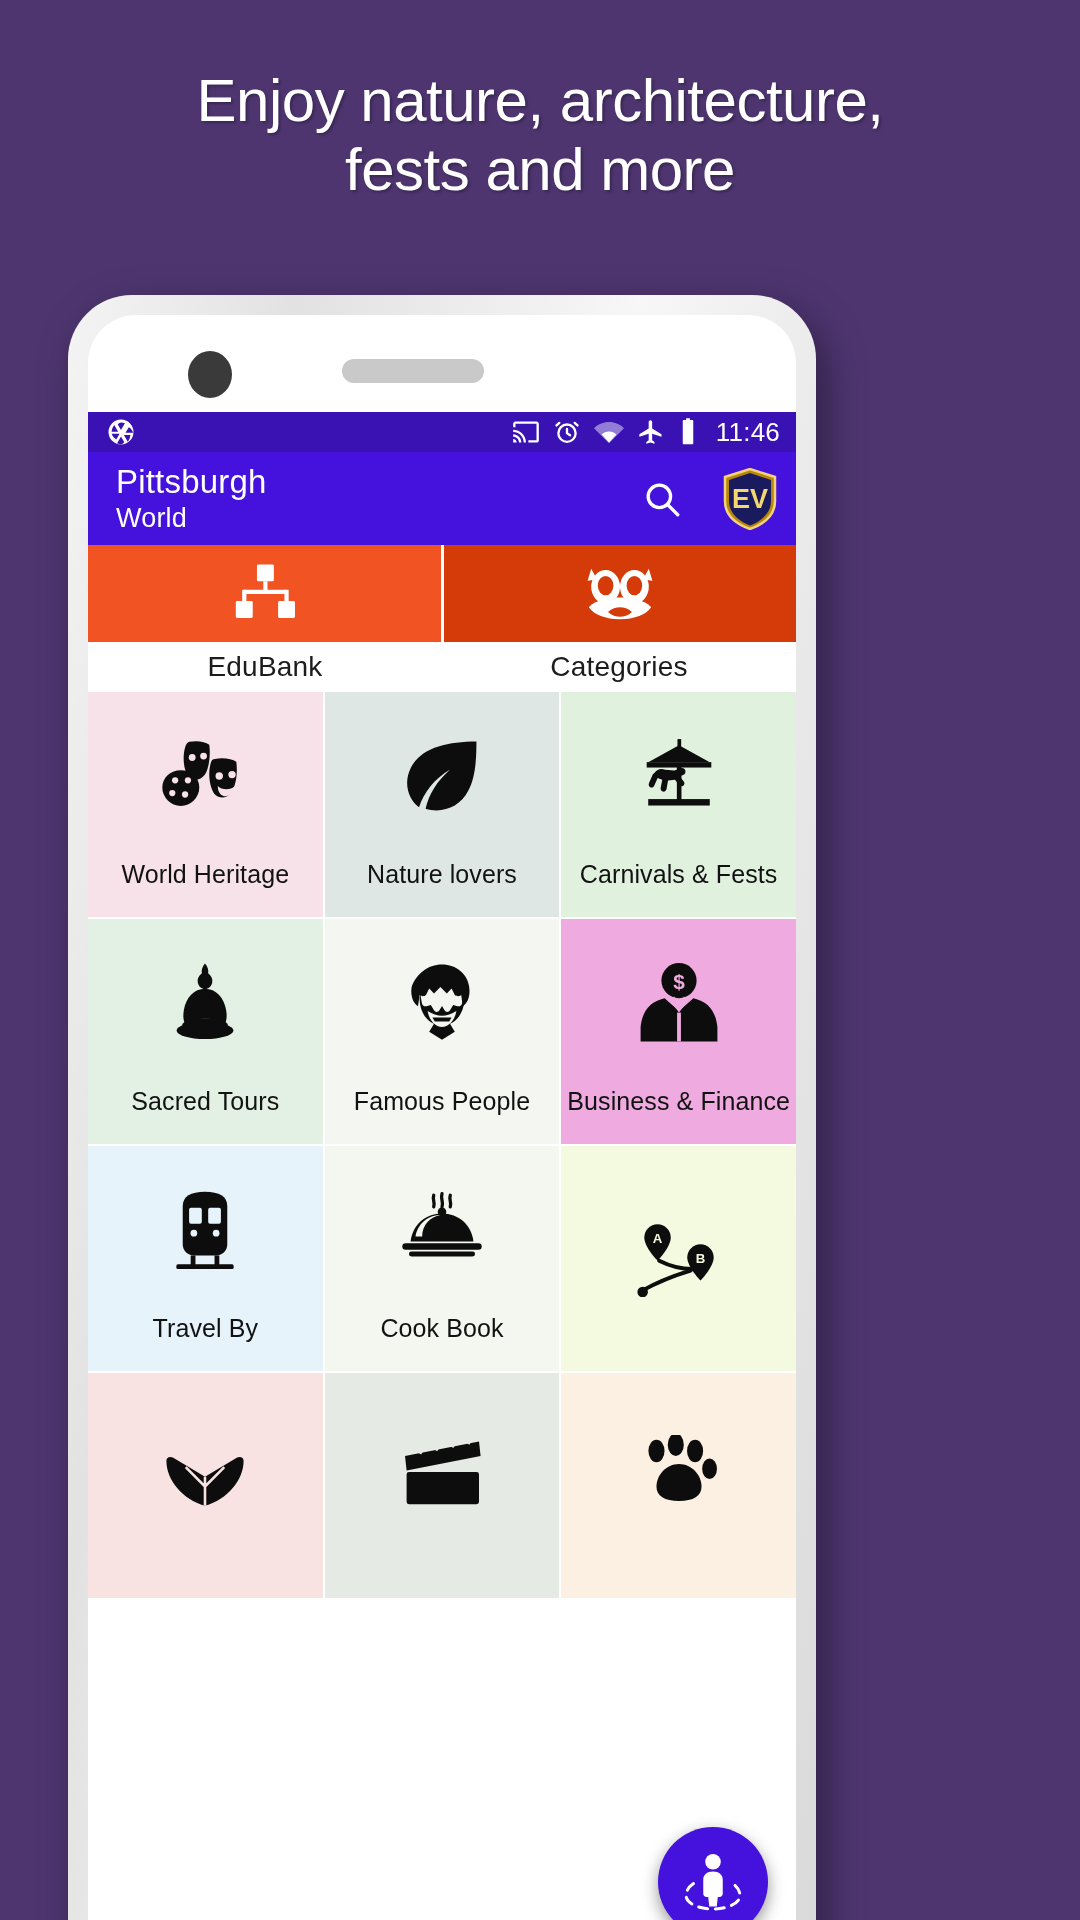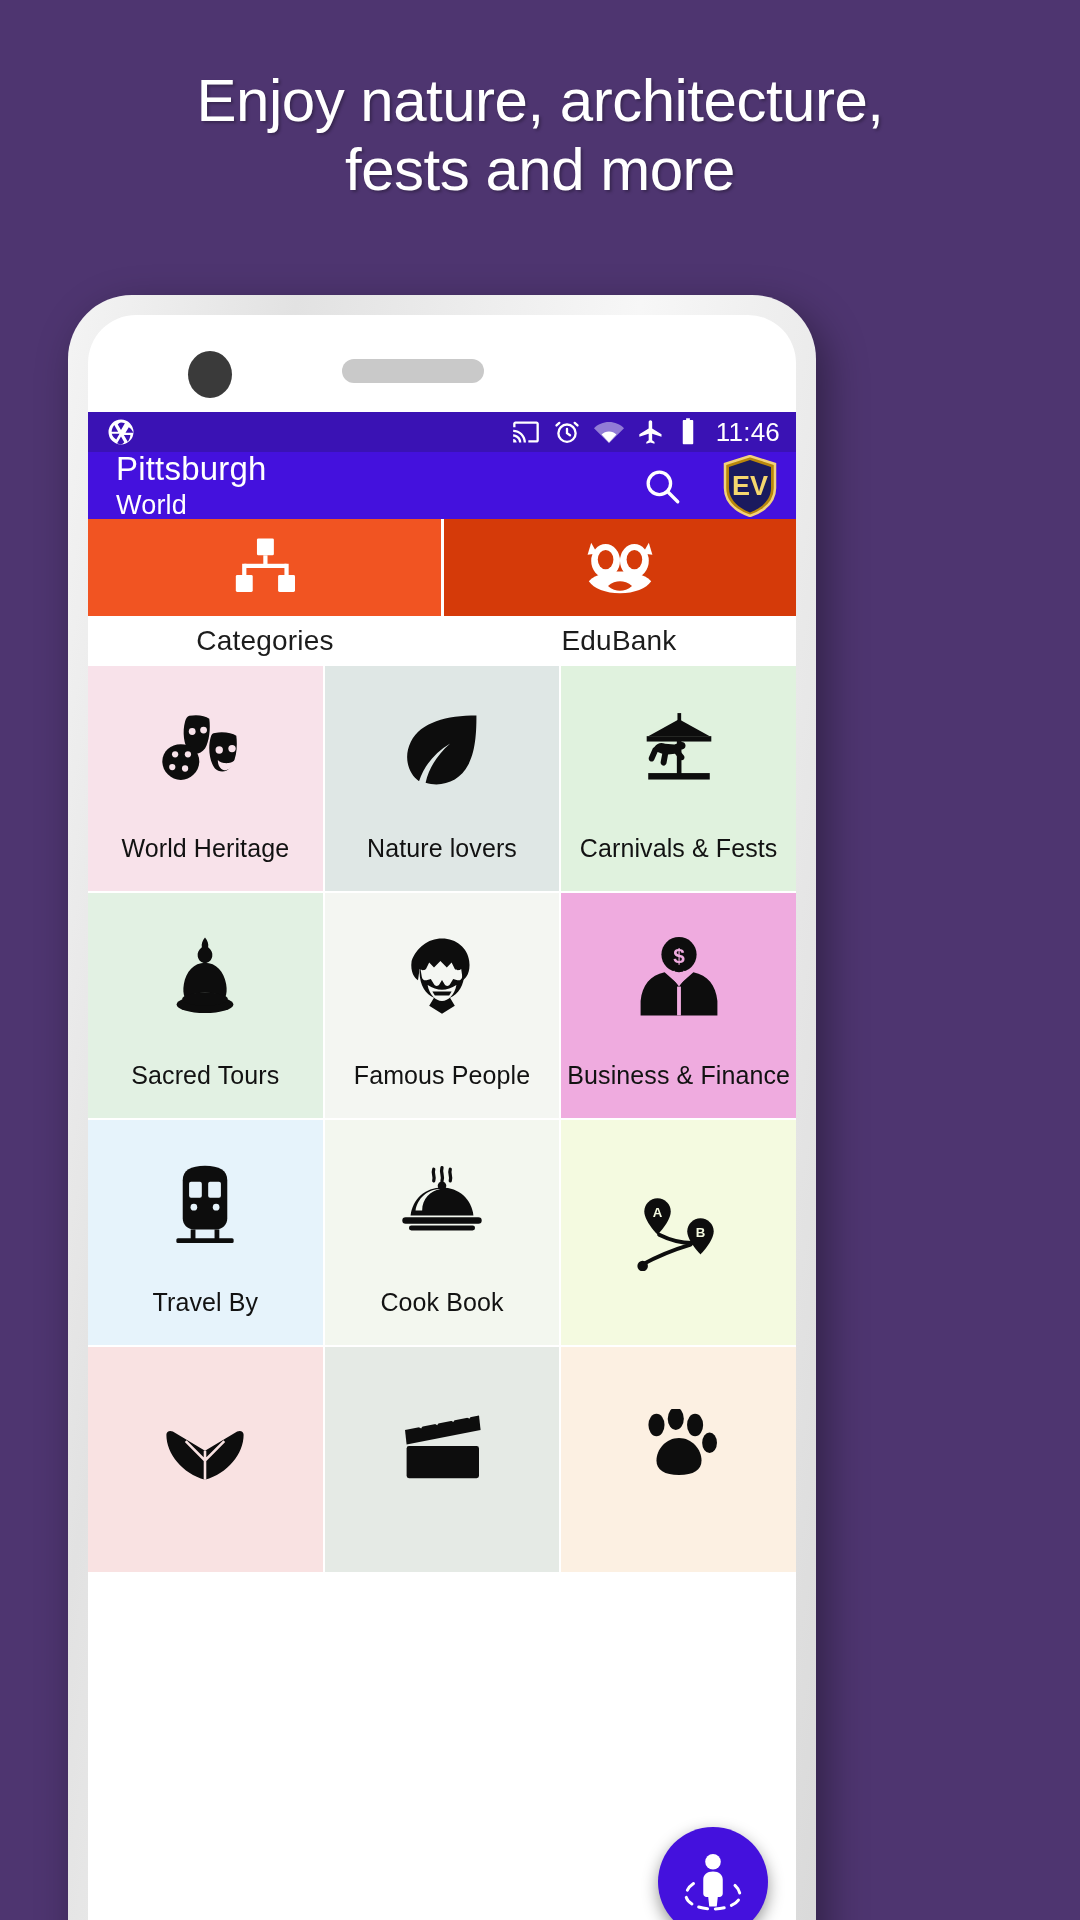--- a/index.html
+++ b/index.html
@@ -106,21 +106,21 @@
   .status-icon { display: block; }
   .status-time {
     font-size: 26px;
     color: #ffffff;
     letter-spacing: 0.2px;
     margin-left: 5px;
   }
 
   
   .app-bar {
-    height: 67px;
+    height: 93px;
     background: #4411dd;
     display: flex;
     align-items: center;
     padding: 0 18px 0 28px;
     position: relative;
   }
 
   .app-bar-titles { display: flex; flex-direction: column; justify-content: center; }
   .app-bar-title {
     color: #ffffff;
@@ -328,22 +328,22 @@
             <ellipse cx="20" cy="18" rx="6.5" ry="8" fill="#d53a09"></ellipse>
             <ellipse cx="44" cy="18" rx="6.5" ry="8" fill="#d53a09"></ellipse>
             <path d="M32 24 L27 32 L32 37 L37 32 Z" fill="#d53a09"></path>
             <path d="M6 36c6-6 16-8 26-8s20 2 26 8c-4 6-14 10-26 10S10 42 6 36z"></path>
             <path d="M22 40c3-3 7-4 10-4s7 1 10 4c-3 3-7 4-10 4s-7-1-10-4z" fill="#d53a09"></path>
           </svg>
         </div>
       </div>
 
       <div class="tab-labels">
+        <div class="tab-label">EduBank</div>
         <div class="tab-label">Categories</div>
-        <div class="tab-label">EduBank</div>
       </div>
 
       <div class="category-grid">
 
         <div class="grid-tile" style="background:#f8e2ea">
           <div class="tile-icon">
             <svg width="90" height="74" viewBox="0 0 62 52" fill="#0d0d0d">
               <path d="M20 2c6-1 11 0 14 2 1 7 0 16-3 21-3 4-8 5-11 2-4-4-5-14-3-21 .5-2 1.5-3.5 3-4z"></path>
               <circle cx="22" cy="13" r="2.4" fill="#f8e2ea"></circle>
               <circle cx="30" cy="12" r="2.4" fill="#f8e2ea"></circle>

